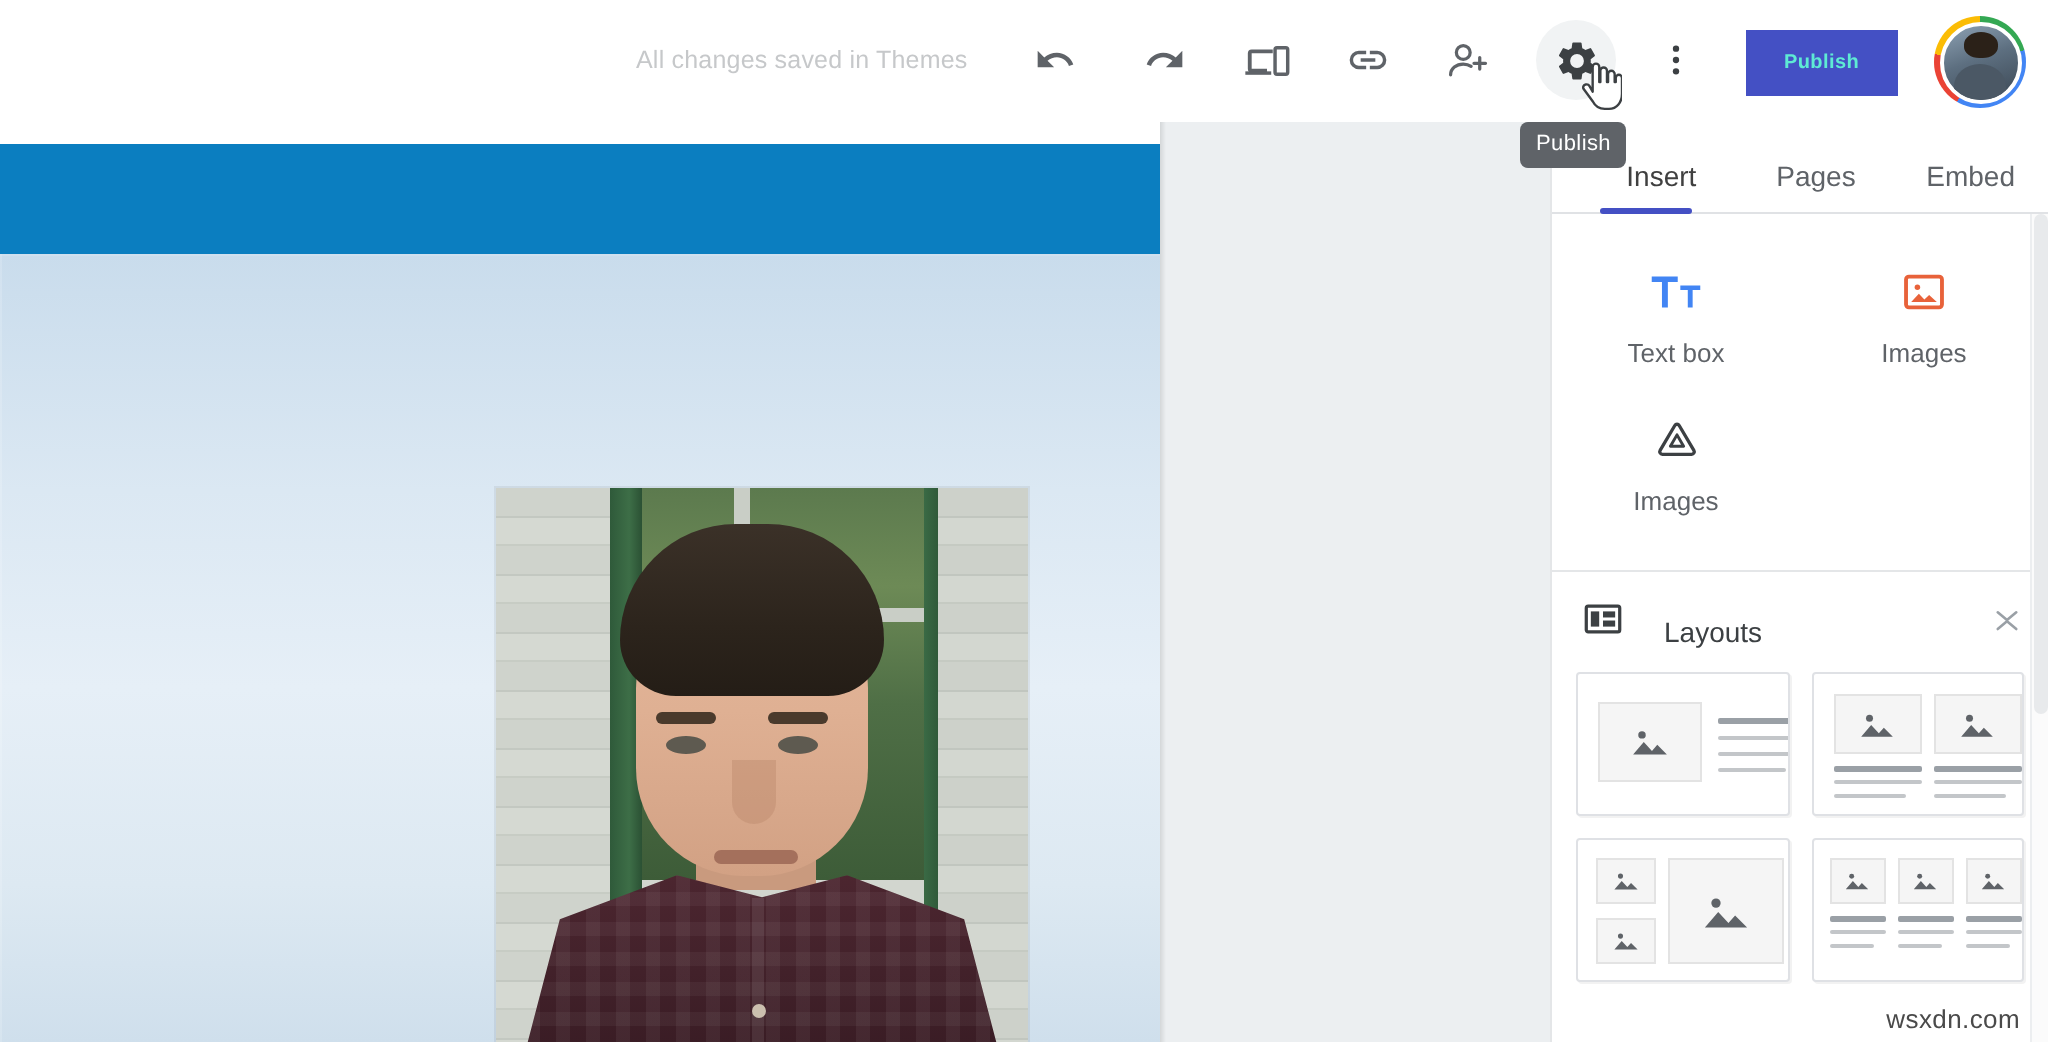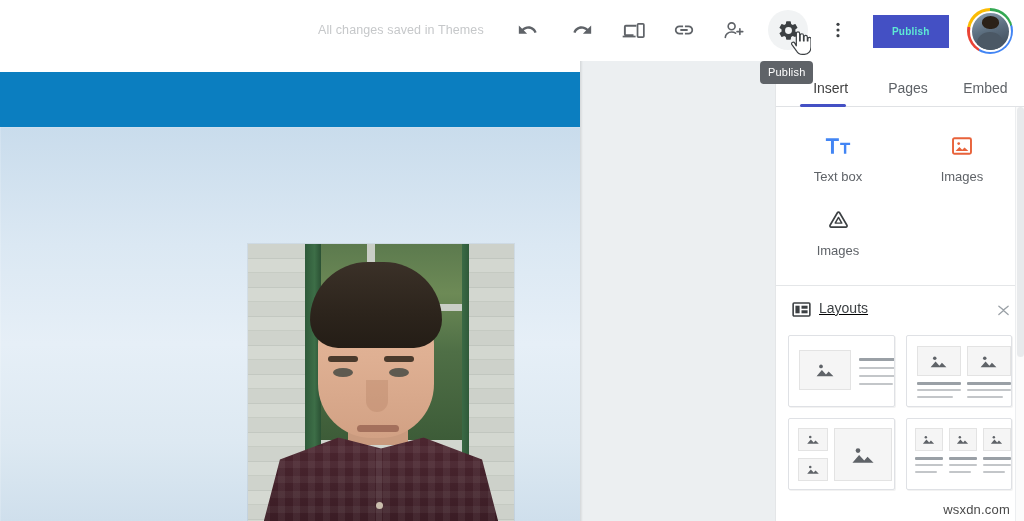--- a/index.html
+++ b/index.html
@@ -260,24 +260,23 @@
     display: flex; flex-direction: column;
     align-items: center; gap: 11px;
     padding: 11px 0 13px 0; cursor: pointer;
   }
   .insert-label { font-size: 13px; color: #5f6368; }
   .insert-ico { height: 24px; display:flex; align-items:center; justify-content:center; }
 
   .panel-divider { height:1px; background:#e4e6e8; margin: 2px 0 0 0; }
 
   .layouts-header {
-    display:flex; align-items:flex-start; gap:8px;
+    display:flex; align-items:flex-end; gap:21px;
     padding: 14px 16px 12px 16px; cursor:pointer;
     position: relative;
-    text-decoration: underline;
   }
   .layouts-title { font-size: 14px; color: #3c4043; }
   .layouts-chevrons {
     position:absolute; right: 14px; top: 16px;
     display:flex; flex-direction:column; gap:2px;
   }
 
   .layouts-grid {
     display: grid; grid-template-columns: 1fr 1fr;
     gap: 11px; padding: 0 12px;

